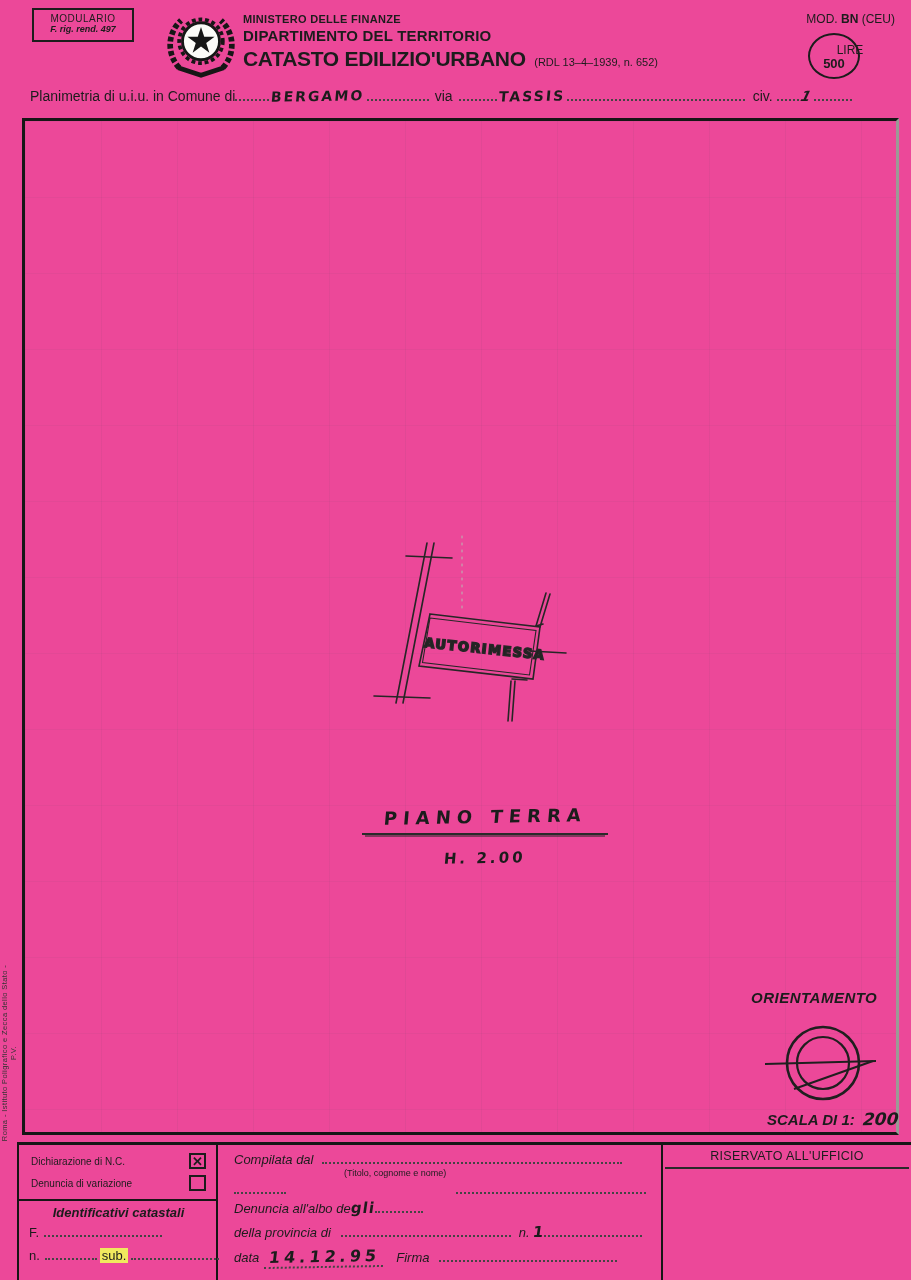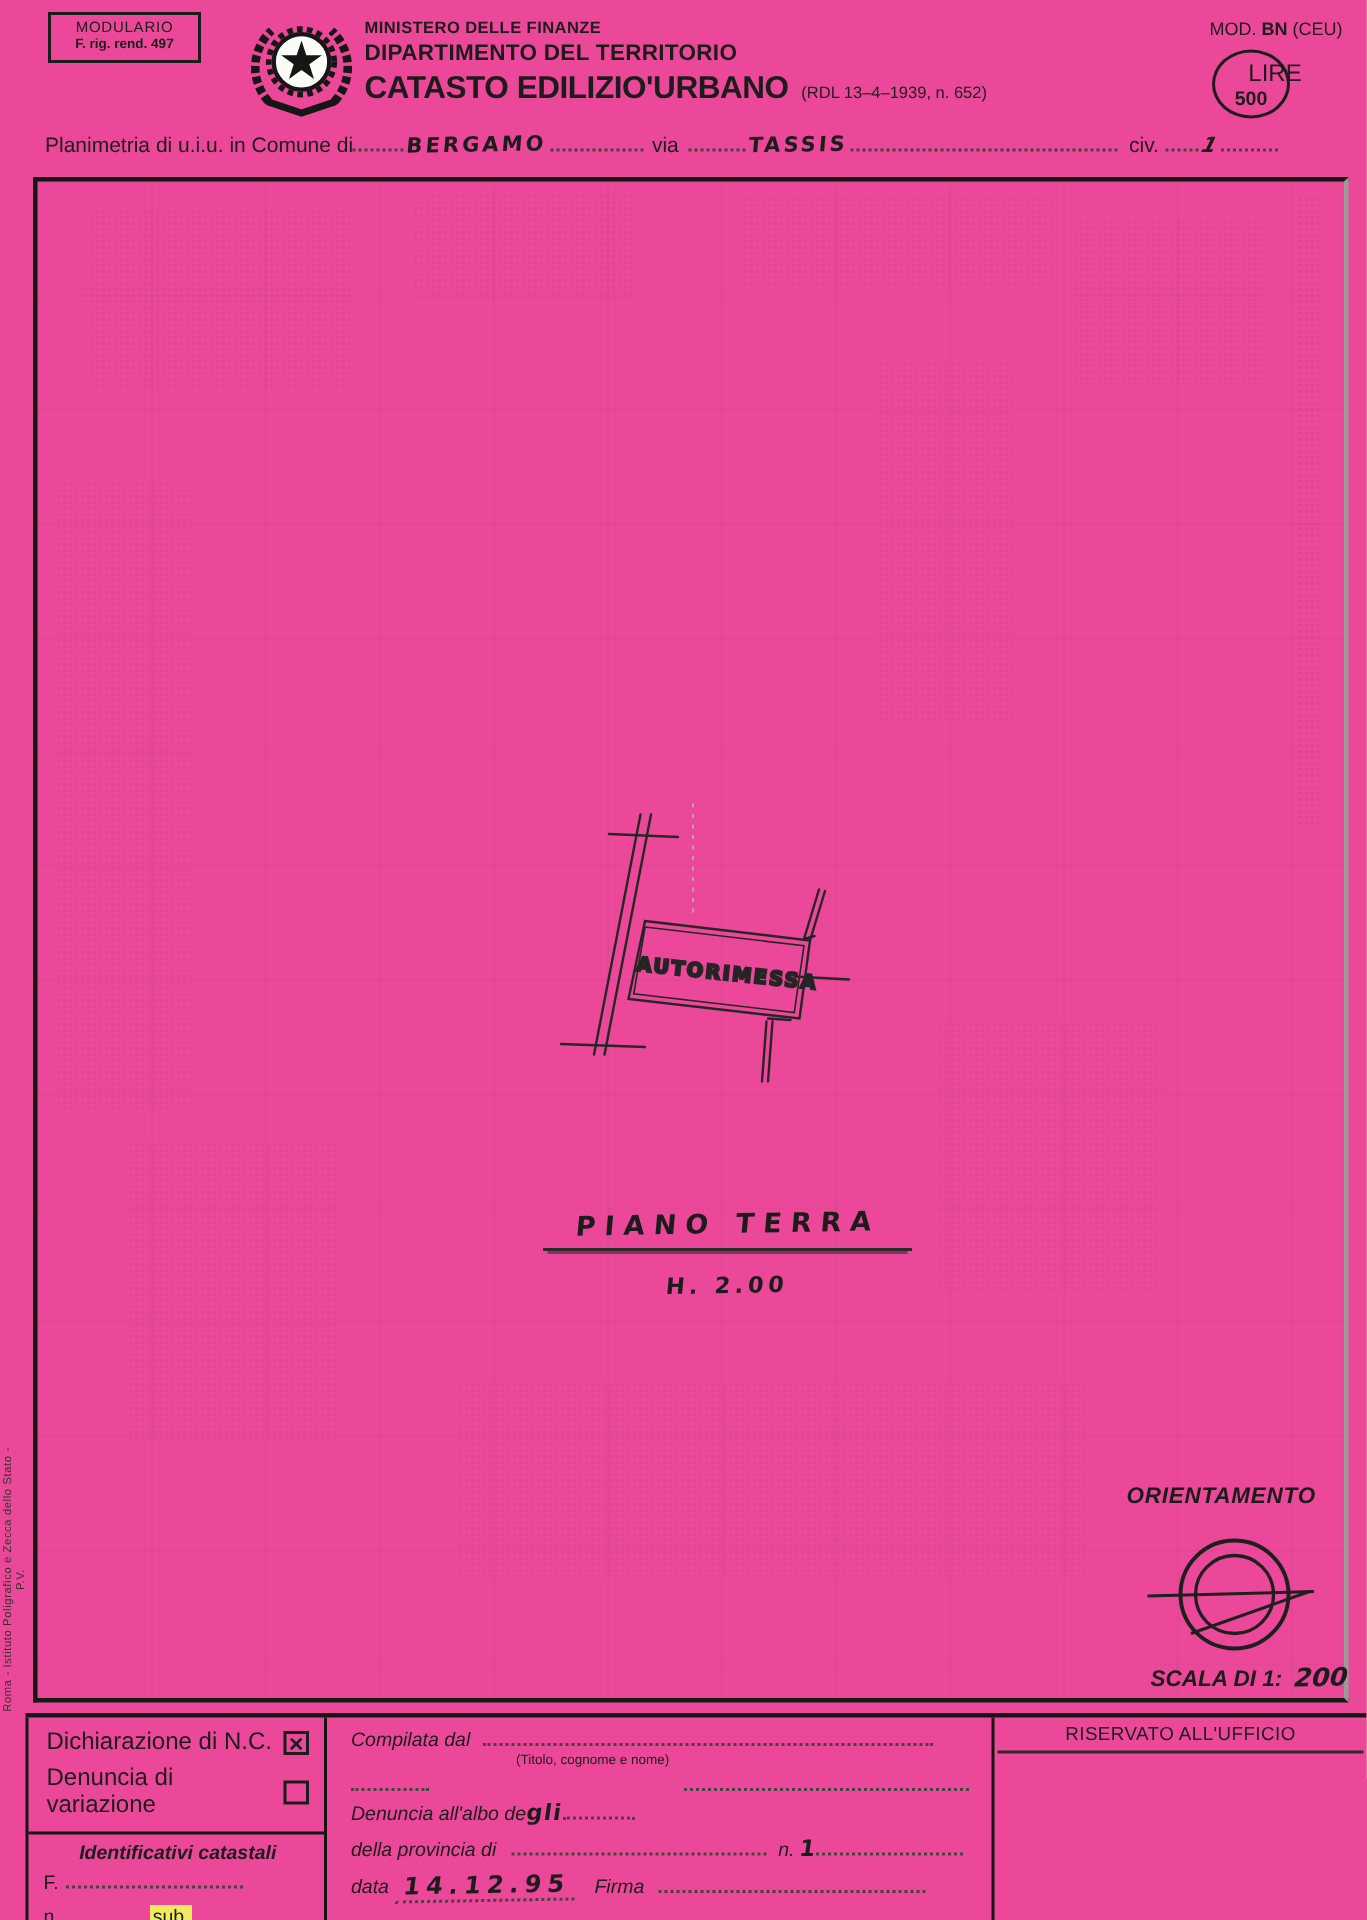--- a/index.html
+++ b/index.html
@@ -9,39 +9,39 @@
     background:#ec4899; color:#1c1c1c; overflow:hidden;
   }
   .abs { position:absolute; }
 
   
   .stamp-box {
     left:32px; top:8px; width:102px; height:34px;
     border:2px solid #1c1c1c; text-align:center; padding-top:3px;
   }
   .stamp-box .l1 { font-size:10px; letter-spacing:.5px; }
-  .stamp-box .l2 { font-size:9px; font-weight:bold; }
+  .stamp-box .l2 { font-size:9px; font-style:italic; font-weight:bold; }
 
   .emblem { left:163px; top:8px; }
 
   .head-text { left:243px; top:13px; }
   .head-ministry { font-size:11px; font-weight:bold; letter-spacing:.3px; }
   .head-dept { font-size:15px; font-weight:bold; margin-top:2px; letter-spacing:.2px; }
   .head-title-row { margin-top:3px; white-space:nowrap; }
   .head-title { font-size:21px; font-weight:bold; letter-spacing:-.3px; display:inline; }
   .head-law { font-size:11px; display:inline; margin-left:4px;margin-top:21px; }
 
   .mod-label { right:16px; top:12px; font-size:12px; }
   .mod-label b { font-weight:bold; }
   .lire-circle {
     left:808px; top:33px; width:52px; height:46px;
     border:2.5px solid #1c1c1c; border-radius:50%;
     display:flex; flex-direction:column; align-items:center; justify-content:center;
   }
-  .lire-circle .l1 { font-size:16px;padding-left:32px; }
+  .lire-circle .l1 { font-size:12px;padding-left:32px; }
   .lire-circle .l2 { font-size:13px; font-weight:bold; line-height:1; }
 
   
   .subject {
     left:30px; top:88px; width:875px; height:22px;
     display:flex; align-items:baseline; font-size:14px; white-space:nowrap;
   }
   .dots { display:inline-block; border-bottom:2px dotted #444; height:13px; flex:none; }
   .hand {
     font-family:"DejaVu Sans", sans-serif; font-weight:bold;
@@ -95,21 +95,21 @@
   .footer {
     left:17px; top:1142px; width:894px; height:138px;
     border-top:3px solid #161616; display:flex; font-size:13px;
   }
   .fcell-left {
     width:201px; border-left:2px solid #161616; border-right:2px solid #161616;
     display:flex; flex-direction:column;
   }
   .decl { padding:8px 10px 6px 12px; border-bottom:2px solid #161616; }
   .decl-row { display:flex; align-items:center; margin-bottom:6px; }
-  .decl-row span.lbl { flex:1; font-size:16px; }
+  .decl-row span.lbl { flex:1; font-size:10px; }
   .cb {
     width:17px; height:16px; border:2px solid #1c1c1c; flex:none;
     display:flex; align-items:center; justify-content:center;
     font-size:13px; font-weight:bold; line-height:1;
   }
   .ident { padding:4px 8px 0 10px; }
   .ident-title { text-align:center; font-style:italic; font-weight:bold; font-size:13px; margin-bottom:4px; }
   .ident-row { display:flex; align-items:baseline; margin-bottom:7px; white-space:nowrap; }
   .ident-row .lbl { margin-right:5px; }
   .hl { background:#f1e95e; padding:0 2px; }

